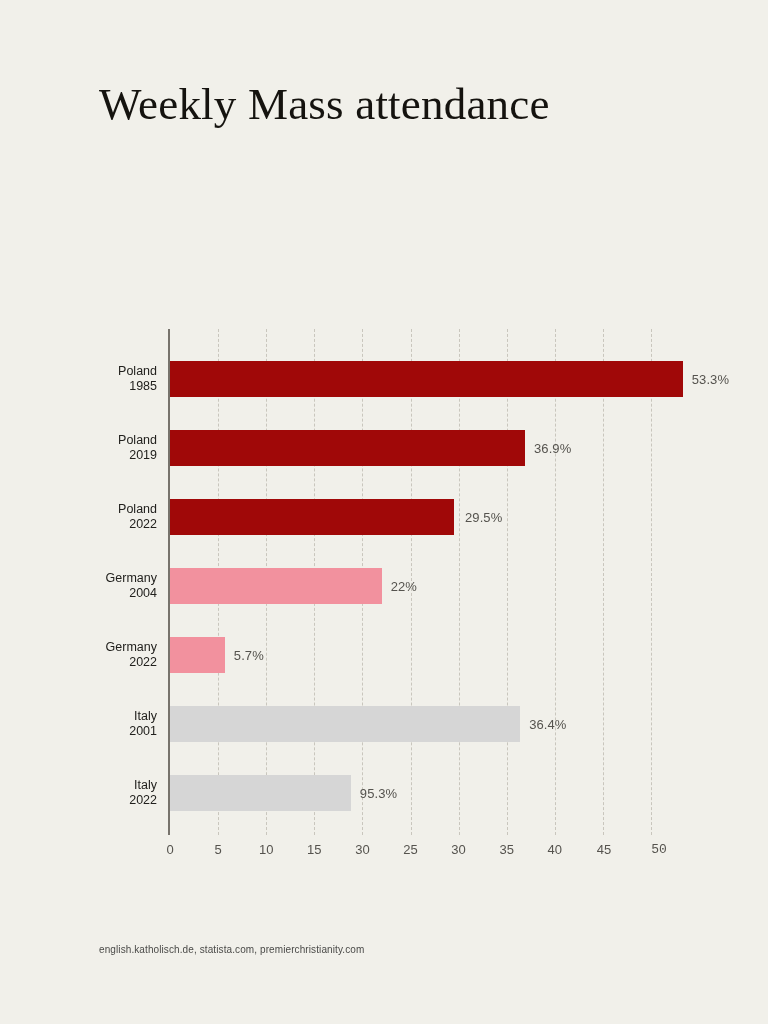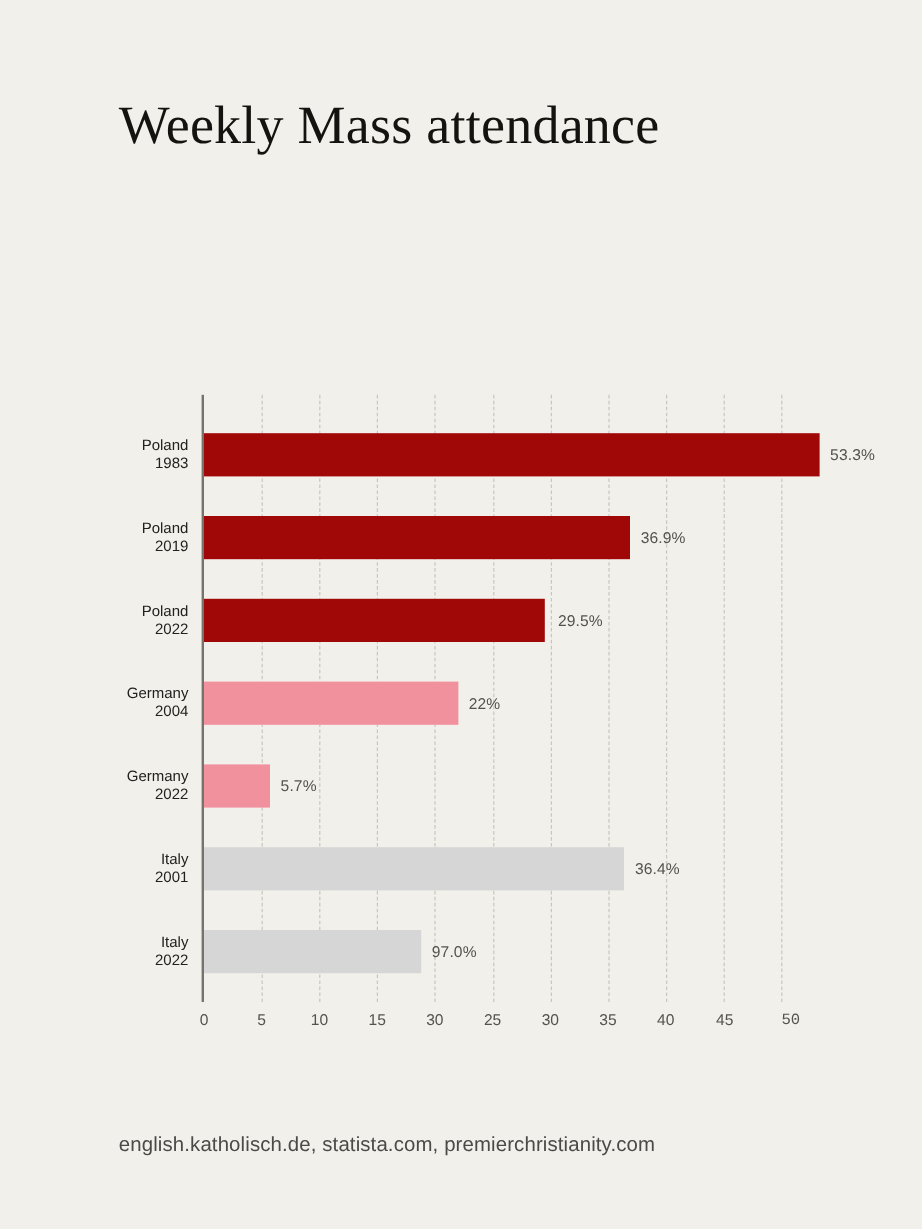--- a/index.html
+++ b/index.html
@@ -122,21 +122,21 @@
     position: absolute;
     top: 6px;
     transform: translateX(-50%);
     font-size: 13px;
     color: #55534e;
   }
   .source {
     position: absolute;
     left: 78px;
     top: 944px;
-    font-size: 17px;
+    font-size: 10px;
     color: #4a4a48;
     letter-spacing: 0.1px;
     white-space: nowrap;
   }
 </style>
 </head>
 <body>
 
 <div class="page">
 
@@ -154,21 +154,21 @@
         <div class="gridline" style="left: 288.6px;"></div>
         <div class="gridline" style="left: 336.7px;"></div>
         <div class="gridline" style="left: 384.8px;"></div>
         <div class="gridline" style="left: 432.9px;"></div>
         <div class="gridline" style="left: 481px;"></div>
       </div>
     <div class="bars" id="bars">
         <div class="bar-row" style="top: 32px; width: 519px;">
           <div class="cat-label">
             <div>Poland</div>
-            <div>1983</div>
+            <div>1985</div>
           </div>
           <div class="bar" style="width: 512.746px; background: rgb(160, 8, 8);"></div>
           <div class="bar-value" style="left: 521.746px;">53.3%</div>
         </div>
         <div class="bar-row" style="top: 101px; width: 519px;">
           <div class="cat-label">
             <div>Poland</div>
             <div>2019</div>
           </div>
           <div class="bar" style="width: 354.978px; background: rgb(160, 8, 8);"></div>
@@ -205,21 +205,21 @@
           </div>
           <div class="bar" style="width: 350.168px; background: rgb(214, 214, 214);"></div>
           <div class="bar-value" style="left: 359.168px;">36.4%</div>
         </div>
         <div class="bar-row" style="top: 446px; width: 519px;">
           <div class="cat-label">
             <div>Italy</div>
             <div>2022</div>
           </div>
           <div class="bar" style="width: 180.856px; background: rgb(214, 214, 214);"></div>
-          <div class="bar-value" style="left: 189.856px;">97.0%</div>
+          <div class="bar-value" style="left: 189.856px;">95.3%</div>
         </div>
       </div>
   </div>
 
   <div class="xaxis" id="xaxis">
       <div class="xtick-label" style="left: 0px;">0</div>
       <div class="xtick-label" style="left: 48.1px;">5</div>
       <div class="xtick-label" style="left: 96.2px;">10</div>
       <div class="xtick-label" style="left: 144.3px;">15</div>
       <div class="xtick-label" style="left: 192.4px;">30</div>

